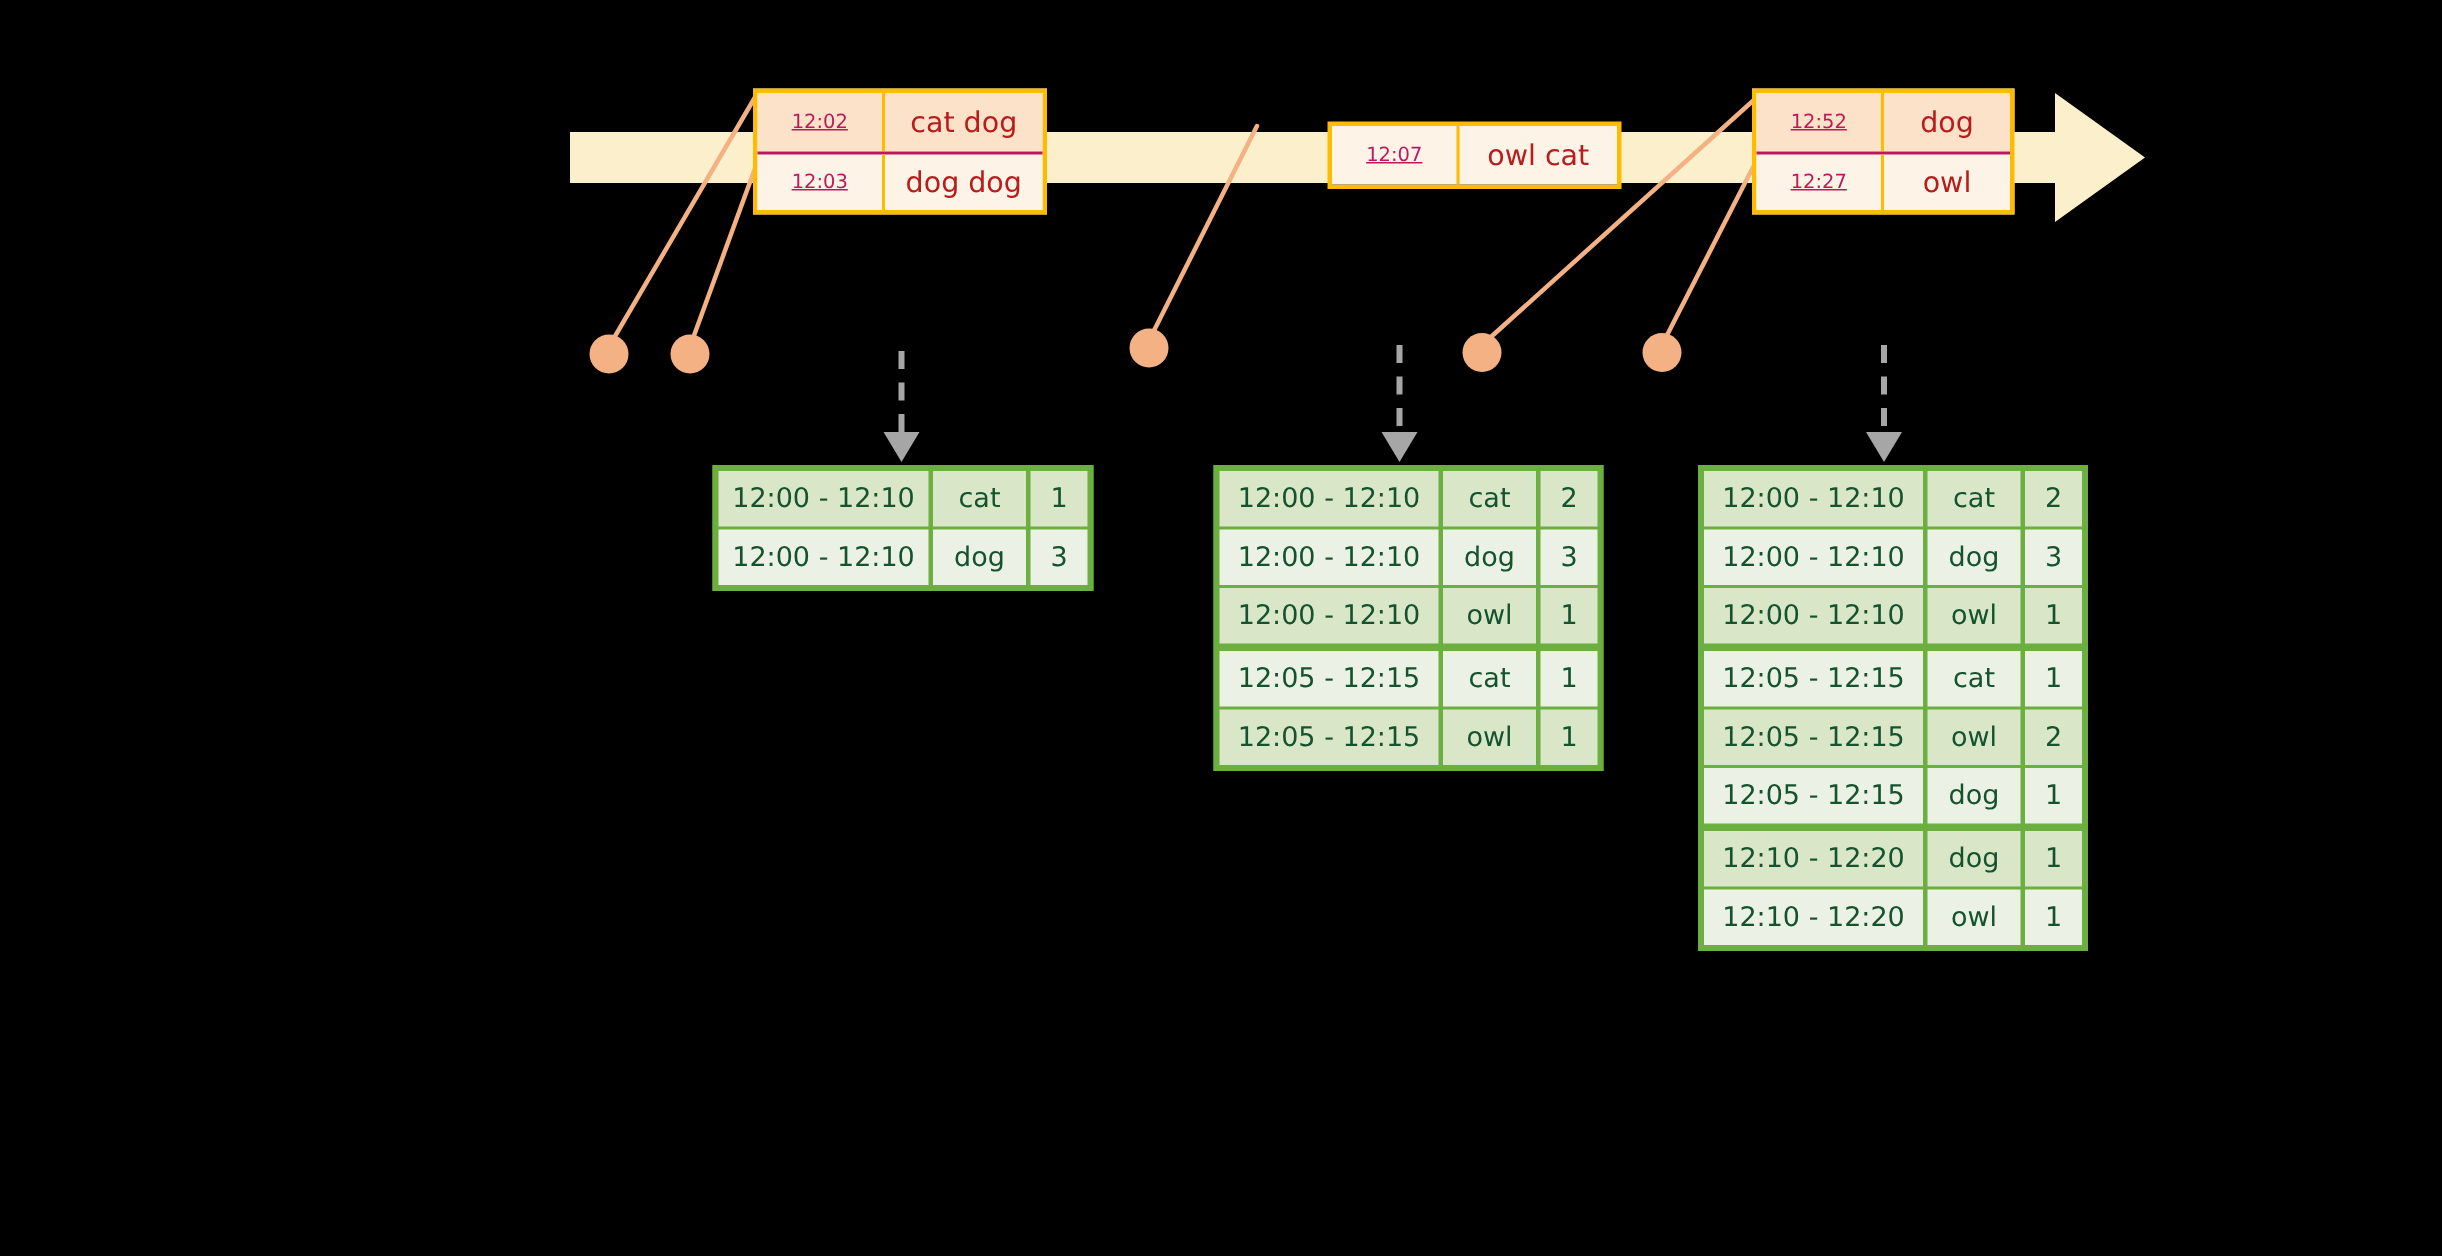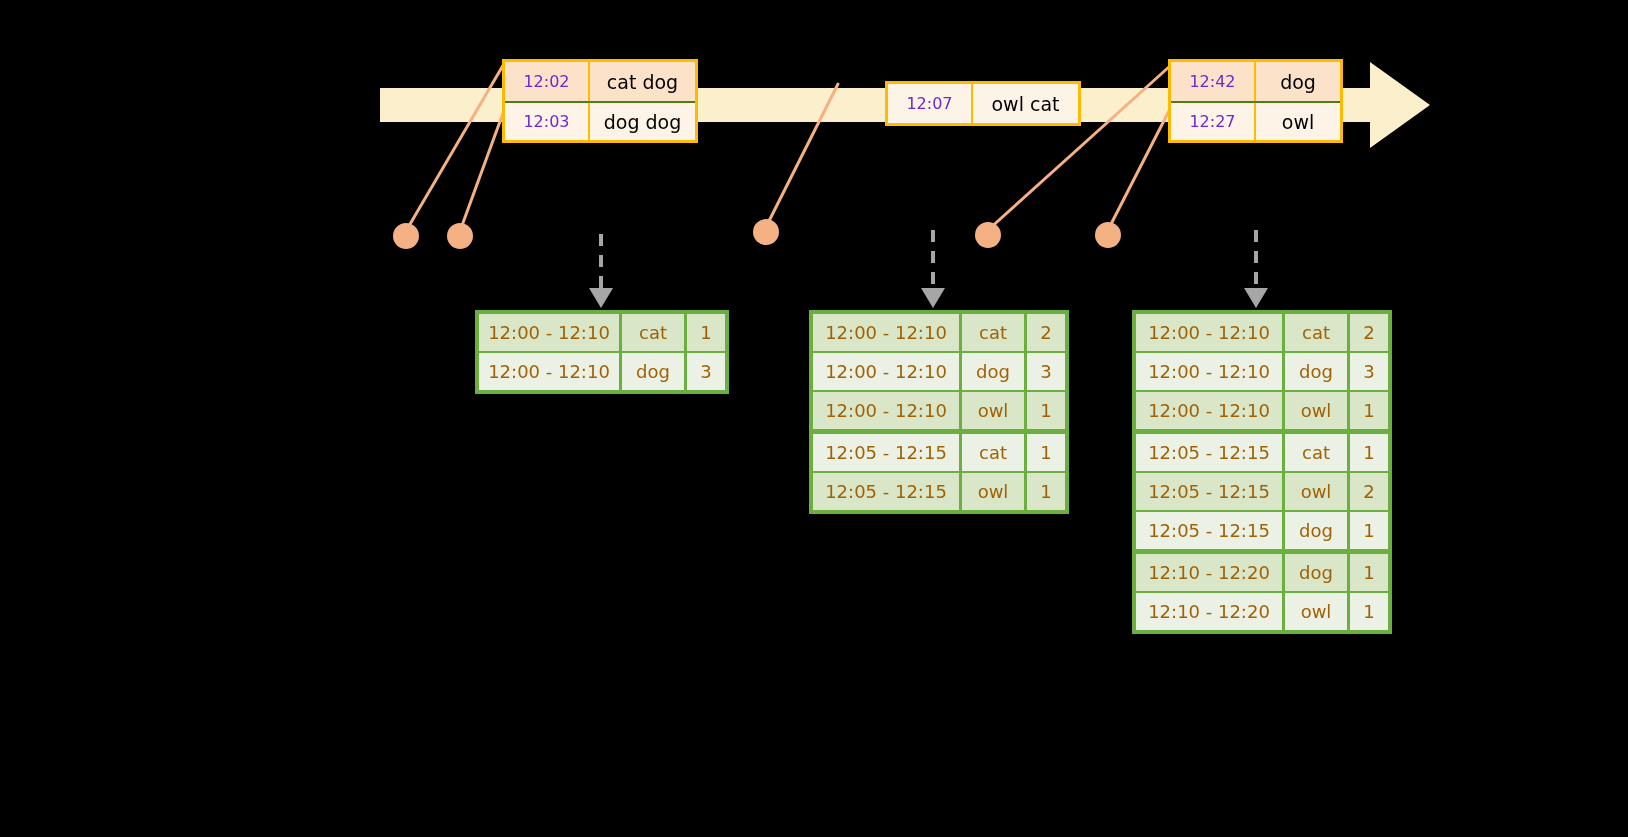--- a/index.html
+++ b/index.html
@@ -31,33 +31,34 @@
     display: flex;
     flex-direction: column;
     background: #FDF1E0;
   }
   .event-row {
     display: flex;
     height: 39px;
   }
   .event-row.shaded { background: #FBE2C8; }
   .event-row.plain  { background: #FDF3E7; }
-  .event-row + .event-row { border-top: 2px solid #4d7c0f; }
+  .event-row + .event-row { border-top: 2px solid #be185d; }
   .ev-time {
     width: 85px;
     border-right: 2px solid #FFBB00;
     display: flex; align-items: center; justify-content: center;
-    font-size: 16px;
-    color: #6d28d9;
+    font-size: 13px;
+    color: #be185d;
+    text-decoration: underline;
   }
   .ev-words {
     flex: 1;
     display: flex; align-items: center; justify-content: center;
     font-size: 19px;
-    color: #000000;
+    color: #b91c1c;
     padding: 0 10px;
   }
 
   
   .result-table {
     position: absolute;
     border: 4px solid #6AAF3F;
     background: #6AAF3F;
     display: flex;
     flex-direction: column;
@@ -66,21 +67,21 @@
     display: flex;
     height: 37px;
   }
   .res-row.shaded .rc { background: #D9E6C8; }
   .res-row.plain  .rc { background: #EBF1E4; }
   .res-row + .res-row { margin-top: 2px; }
   .res-row.group-start { margin-top: 5px; }
   .rc {
     display: flex; align-items: center; justify-content: center;
     font-size: 18px;
-    color: #a16207;
+    color: #14532d;
   }
   .rc-window { width: 0; flex: 0 0 auto; }
   .rc + .rc { margin-left: 3px; }
 
   
   .t1 .rc-window { width: 140px; }
   .t1 .rc-key    { width: 62px; }
   .t1 .rc-count  { width: 38px; }
 
   .t2 .rc-window { width: 146px; }
@@ -147,21 +148,21 @@
 
   <div class="event-box" style="left:885px; top:81px; width:196px;">
     <div class="event-row plain">
       <div class="ev-time">12:07</div>
       <div class="ev-words">owl cat</div>
     </div>
   </div>
 
   <div class="event-box" style="left:1168px; top:59px; width:175px;">
     <div class="event-row shaded">
-      <div class="ev-time">12:42</div>
+      <div class="ev-time">12:52</div>
       <div class="ev-words">dog</div>
     </div>
     <div class="event-row plain">
       <div class="ev-time">12:27</div>
       <div class="ev-words">owl</div>
     </div>
   </div>
 
   <div class="result-table t1" style="left:475px; top:310px;">
     <div class="res-row shaded">

